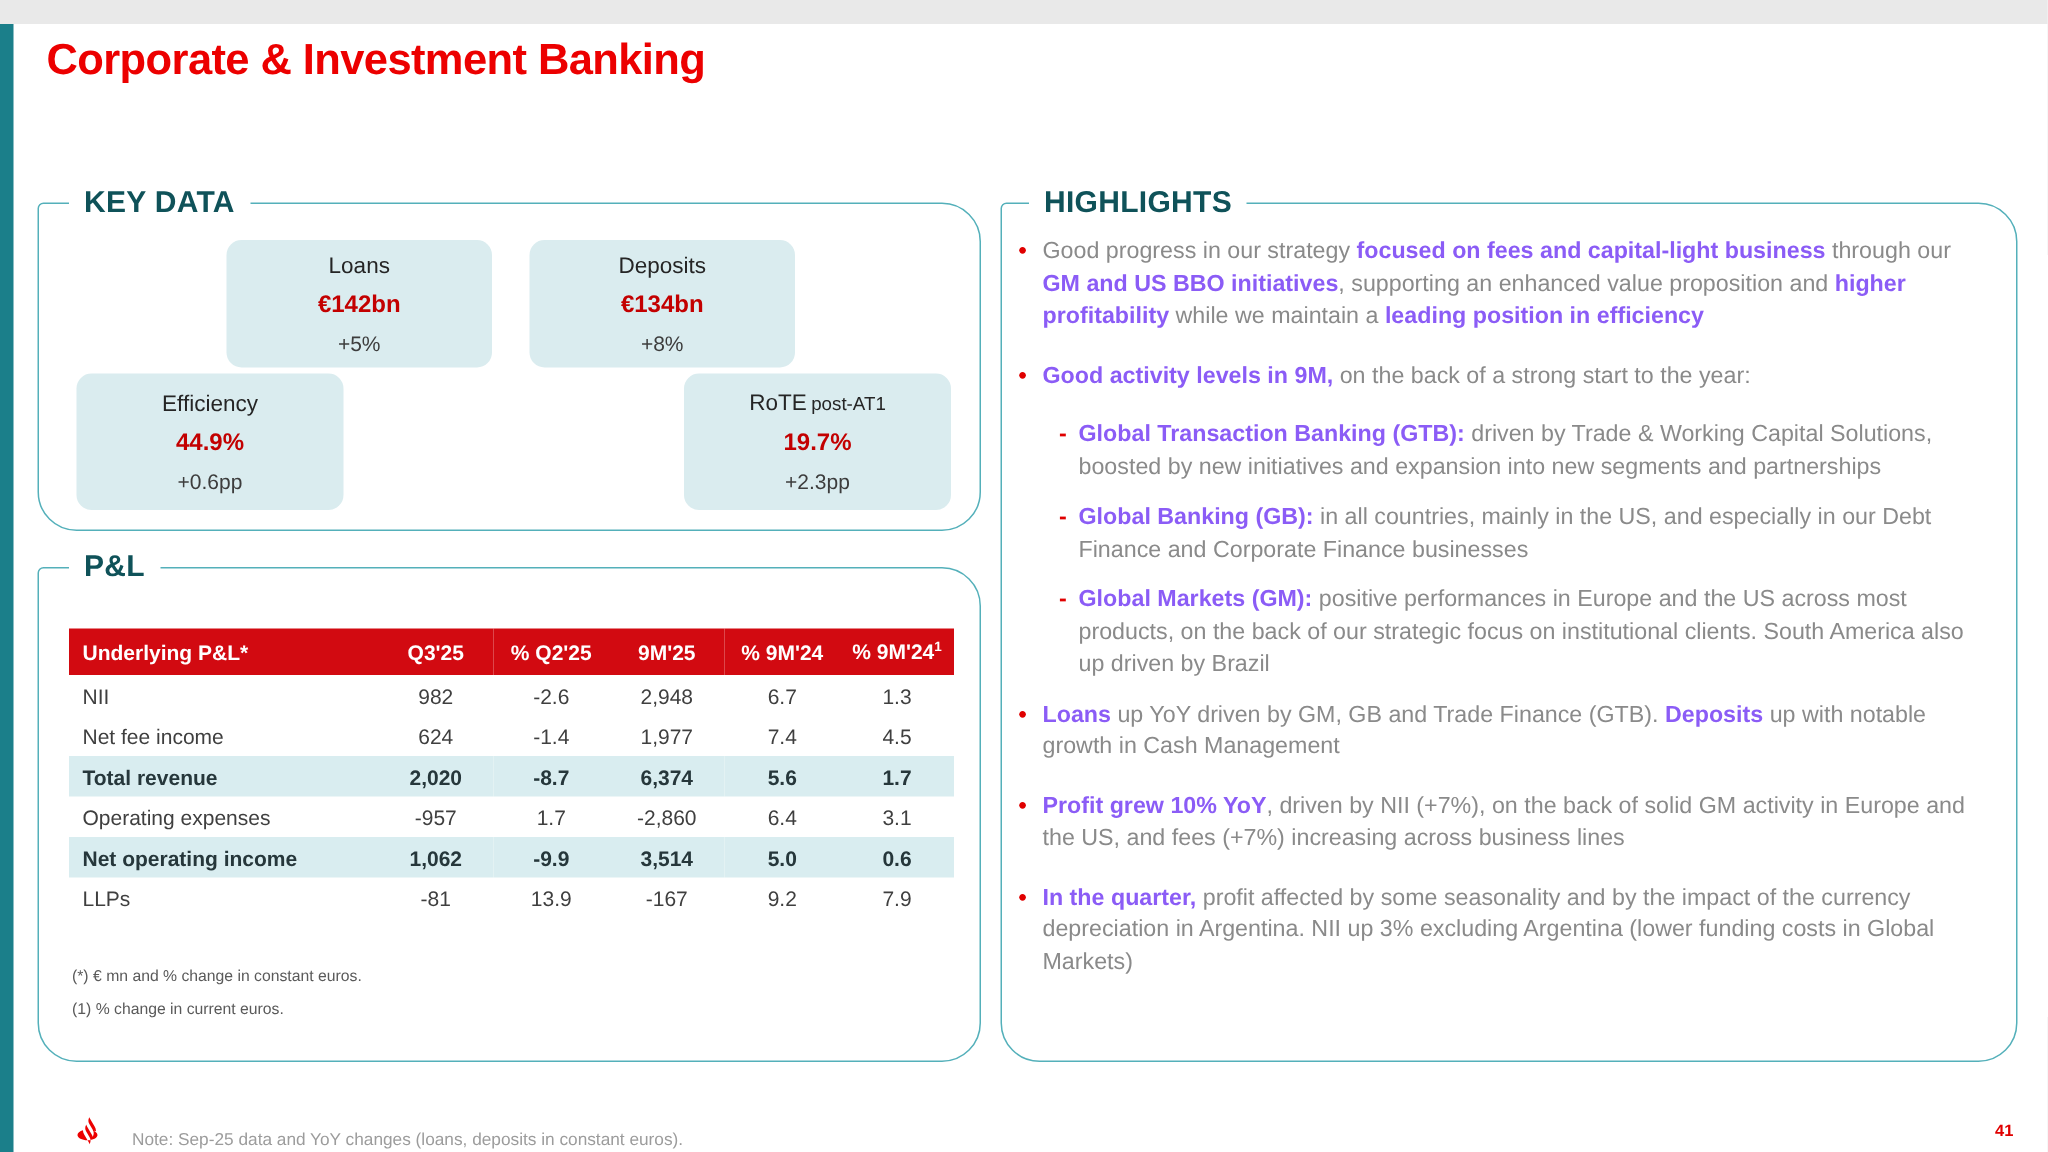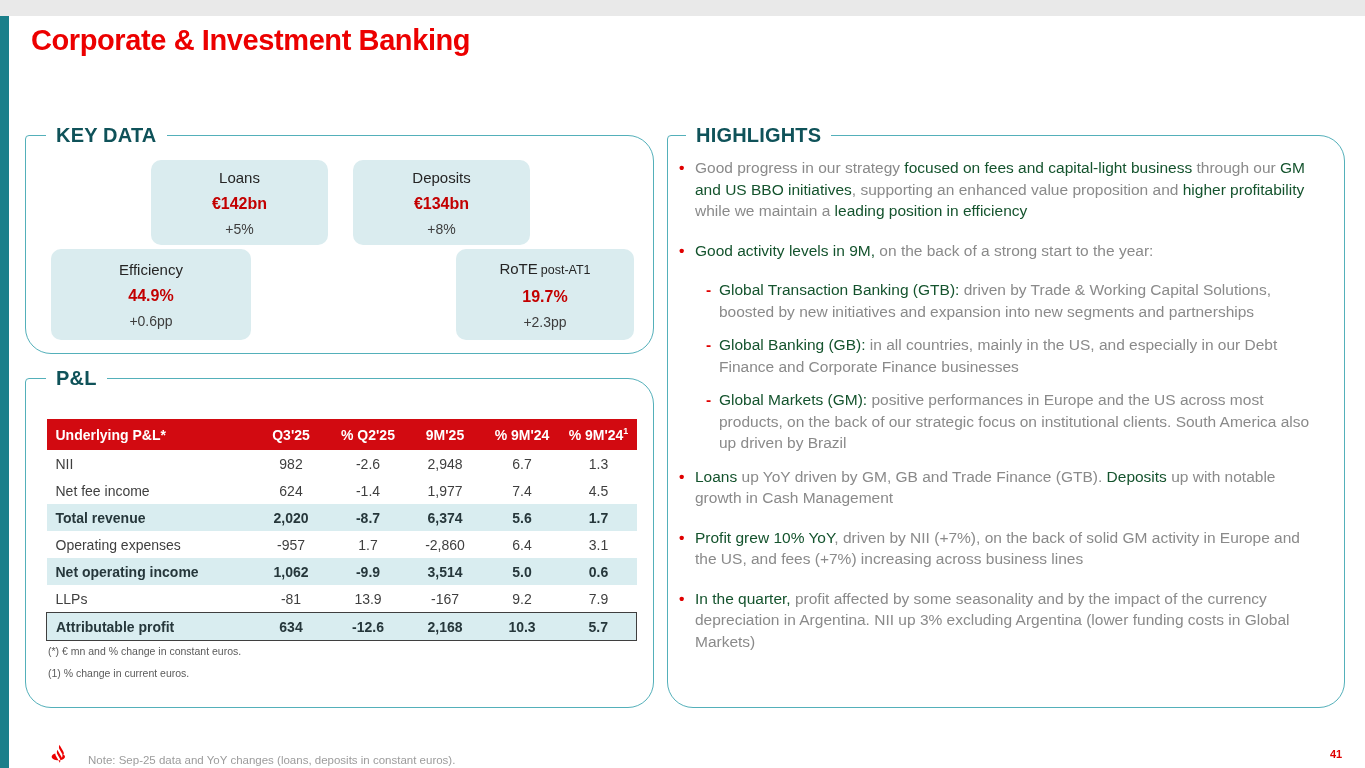--- a/index.html
+++ b/index.html
@@ -51,21 +51,21 @@
   .pnl-table tr.outlined td:first-child{border-left:1.6px solid #3F3F3F;}
   .pnl-table tr.outlined td:last-child{border-right:1.6px solid #3F3F3F;}
   .footnote{position:absolute;left:22px;font-size:10.5px;color:#5A5A5A;}
   
   .hl-content{position:absolute;left:11px;top:21px;right:24px;}
   .hl-item{display:flex;font-size:15.5px;line-height:21.5px;margin-bottom:18px;}
   .hl-item.sub{margin-left:27px;margin-bottom:12px;}
   .hl-marker{flex:0 0 16px;color:#E00000;font-weight:bold;}
   .hl-item.sub .hl-marker{flex:0 0 13px;}
   .hl-text{flex:1;color:#8A8A8A;}
-  .hl-text .b{color:#14532d;font-weight:normal;}
+  .hl-text .b{color:#8b5cf6;font-weight:bold;}
   
   .footer-logo{position:absolute;left:46px;top:726px;width:28px;height:28px;}
   .footer-note{position:absolute;left:88px;top:738px;font-size:11.5px;color:#9C9C9C;}
   .page-number{position:absolute;left:1330px;top:732px;font-size:11px;font-weight:bold;color:#E00000;}
 </style>
 </head>
 <body>
 
 <div class="slide">
   <div class="left-bar"></div>
@@ -78,21 +78,21 @@
     <div class="metric-card" style="left:125px;top:24px;width:177px;height:85px;">
       <div class="card-label">Loans</div>
       <div class="card-value">€142bn</div>
       <div class="card-delta">+5%</div>
     </div>
     <div class="metric-card" style="left:327px;top:24px;width:177px;height:85px;">
       <div class="card-label">Deposits</div>
       <div class="card-value">€134bn</div>
       <div class="card-delta">+8%</div>
     </div>
-    <div class="metric-card" style="left:25px;top:113px;width:200px;height:91px;">
+    <div class="metric-card" style="left:25px;top:113px;width:178px;height:91px;">
       <div class="card-label">Efficiency</div>
       <div class="card-value">44.9%</div>
       <div class="card-delta">+0.6pp</div>
     </div>
     <div class="metric-card" style="left:430px;top:113px;width:178px;height:91px;">
       <div class="card-label"><span>RoTE</span><span class="suffix">post-AT1</span></div>
       <div class="card-value">19.7%</div>
       <div class="card-delta">+2.3pp</div>
     </div>
   </div>
@@ -161,28 +161,20 @@
             <td>0.6</td>
           </tr>
           <tr>
             <td>LLPs</td>
             <td>-81</td>
             <td>13.9</td>
             <td>-167</td>
             <td>9.2</td>
             <td>7.9</td>
           </tr>
-          <tr class="em outlined">
-            <td>Attributable profit</td>
-            <td>634</td>
-            <td>-12.6</td>
-            <td>2,168</td>
-            <td>10.3</td>
-            <td>5.7</td>
-          </tr>
         </tbody>
     </table>
 
     <div class="footnote" style="top:266px;">(*) € mn and % change in constant euros.</div>
     <div class="footnote" style="top:288px;">(1)  % change in current euros.</div>
   </div>
 
   <div class="panel" style="left:667px;top:119px;width:676px;height:571px;">
     <div class="panel-legend" style="left:18px;">HIGHLIGHTS</div>
     <div class="hl-content" id="hl-content">

